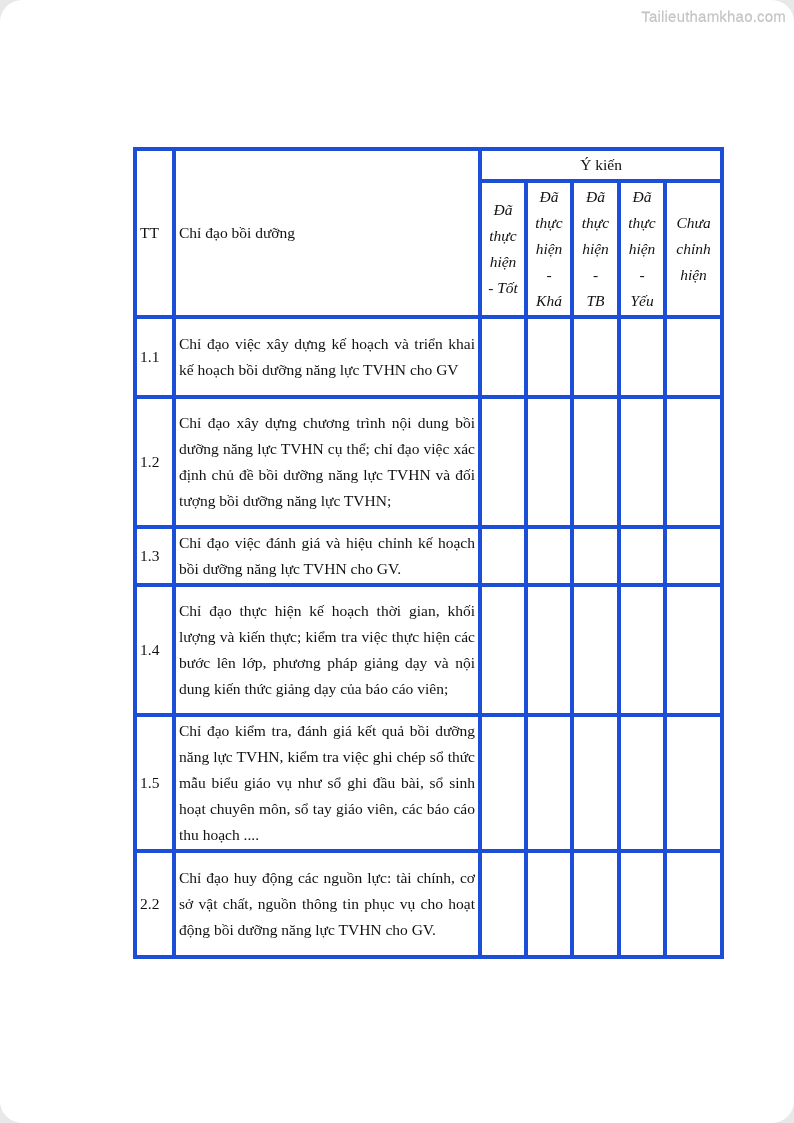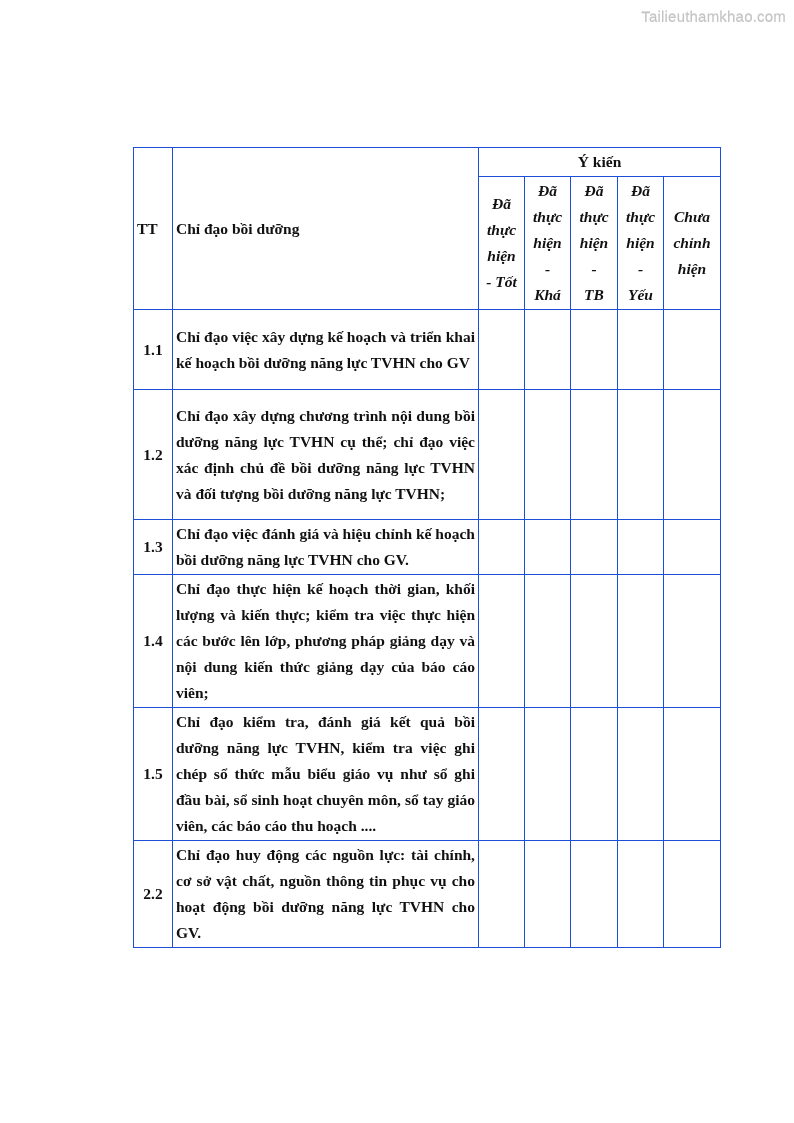--- a/index.html
+++ b/index.html
@@ -6,20 +6,21 @@
   html, body { margin: 0; padding: 0; background: #e8e8e8; }
   .page {
     position: relative;
     width: 794px;
     height: 1123px;
     margin: 0 auto;
     background: #ffffff;
     font-family: "Liberation Serif", serif;
     color: #111;
     overflow: hidden;
+    border-radius: 22px;
   }
   .watermark {
     position: absolute;
     top: 8px;
     right: 8px;
     font-family: "Liberation Sans", sans-serif;
     font-size: 15px;
     color: #c3c3c3;
     text-shadow: 0 1px 0 #ffffff, 0 -1px 0 #dcdcdc;
     letter-spacing: 0.2px;
@@ -37,44 +38,44 @@
   }
   table.survey {
     position: absolute;
     left: 133px;
     top: 147px;
     width: 587px;
     border-collapse: collapse;
     table-layout: fixed;
   }
   table.survey th, table.survey td {
-    border: 1px solid #1d4ed8;
+    border: 4px solid #1d4ed8;
     padding: 1px 3px;
     vertical-align: middle;
     font-size: 15.5px;
     line-height: 26px;
-    font-weight: bold;
+    font-weight: normal;
   }
   thead tr.group-row { height: 24px; }
   thead tr.sub-row { height: 128px; }
   th.corner { font-weight: bold; text-align: left; font-size: 15.5px; }
   th.opinion-group { font-weight: bold; text-align: center; font-size: 16px; line-height: 22px; }
   th.opinion-col {
     font-style: italic;
     text-align: center;
     white-space: pre-line;
     line-height: 25px;
   }
   tbody tr:nth-child(1) { height: 80px; }
   tbody tr:nth-child(2) { height: 130px; }
   tbody tr:nth-child(3) { height: 52px; }
   tbody tr:nth-child(4) { height: 130px; }
   tbody tr:nth-child(5) { height: 130px; }
   tbody tr:nth-child(6) { height: 106px; }
-  td.tt-cell { text-align: center; }
+  td.tt-cell { text-align: left; }
   td.content-cell {
     text-align: justify;
     text-align-last: left;
     padding: 1px 4px;
   }
   td.answer-cell { background: #ffffff; }
 </style>
 </head>
 <body>
 

